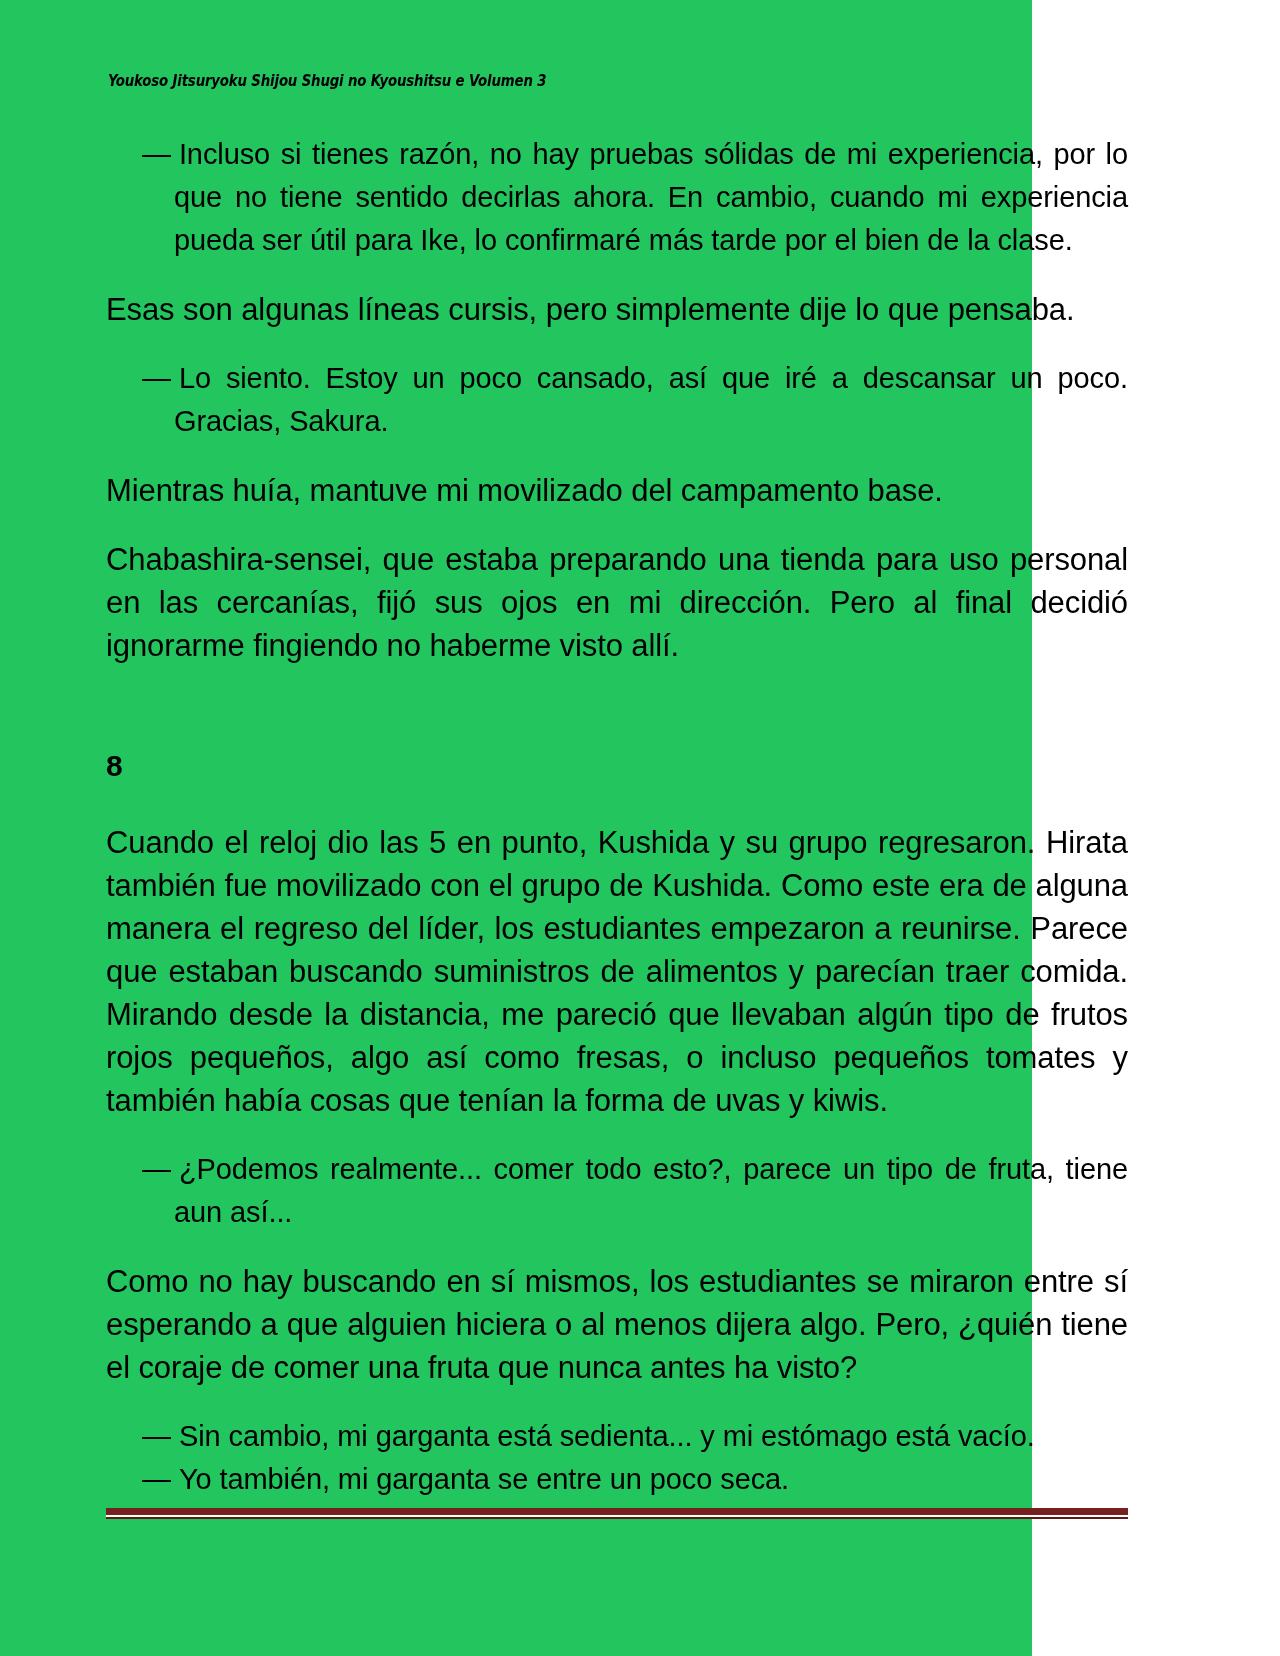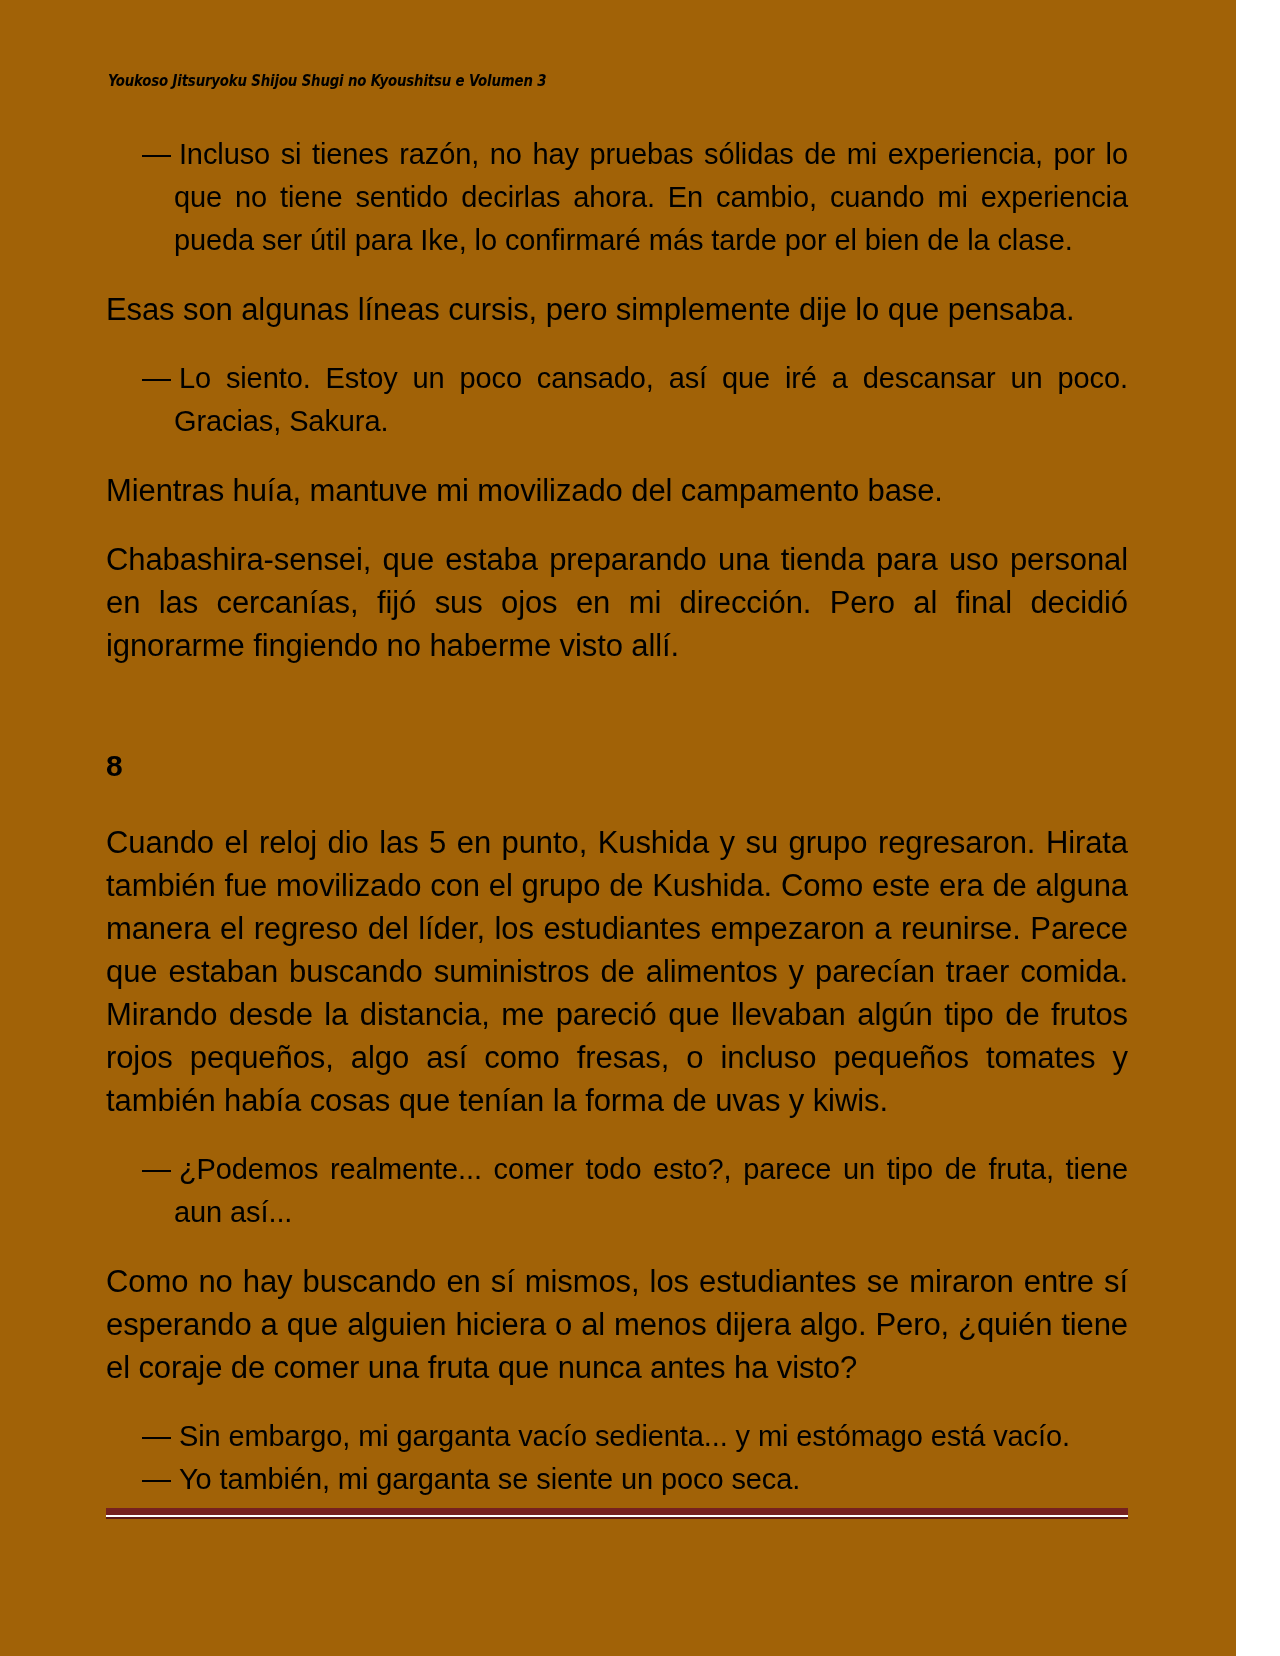--- a/index.html
+++ b/index.html
@@ -13,23 +13,23 @@
     height: 1656px;
     position: relative;
     font-family: "Liberation Sans", sans-serif;
     color: #000000;
     overflow: hidden;
   }
 
   .page {
     position: absolute;
     top: 0; left: 0;
-    width: 1236px;
+    width: 1032px;
     height: 1656px;
-    background: #a16207;
+    background: #22c55e;
     box-sizing: border-box;
   }
 
   
   .running-header {
     position: absolute;
     top: 72px;
     left: 108px;
     width: 1070px;
     font-family: "DejaVu Sans", sans-serif;
@@ -155,23 +155,23 @@
     <div class="spacer-before-section"></div>
 
     <h2 class="section-number">8</h2>
 
     <p class="para">Cuando el reloj dio las 5 en punto, Kushida y su grupo regresaron. Hirata también fue movilizado con el grupo de Kushida. Como este era de alguna manera el regreso del líder, los estudiantes empezaron a reunirse. Parece que estaban buscando suministros de alimentos y parecían traer comida. Mirando desde la distancia, me pareció que llevaban algún tipo de frutos rojos pequeños, algo así como fresas, o incluso pequeños tomates y también había cosas que tenían la forma de uvas y kiwis.</p>
 
     <p class="dialogue"><span class="dash">—</span><span>¿Podemos realmente... comer todo esto?, parece un tipo de fruta, tiene aun así...</span></p>
 
     <p class="para">Como no hay buscando en sí mismos, los estudiantes se miraron entre sí esperando a que alguien hiciera o al menos dijera algo. Pero, ¿quién tiene el coraje de comer una fruta que nunca antes ha visto?</p>
 
-    <p class="dialogue tight"><span class="dash">—</span><span>Sin embargo, mi garganta vacío sedienta... y mi estómago está vacío.</span></p>
+    <p class="dialogue tight"><span class="dash">—</span><span>Sin cambio, mi garganta está sedienta... y mi estómago está vacío.</span></p>
 
-    <p class="dialogue"><span class="dash">—</span><span>Yo también, mi garganta se siente un poco seca.</span></p>
+    <p class="dialogue"><span class="dash">—</span><span>Yo también, mi garganta se entre un poco seca.</span></p>
 
   </div>
 
   <div class="footer">
     <div class="footer-rule-thick" style="background: rgb(118, 33, 31);"></div>
     <div class="footer-rule-gap"></div>
     <div class="footer-rule-thin" style="background: rgb(93, 26, 24);"></div>
   </div>
 
 </div>

